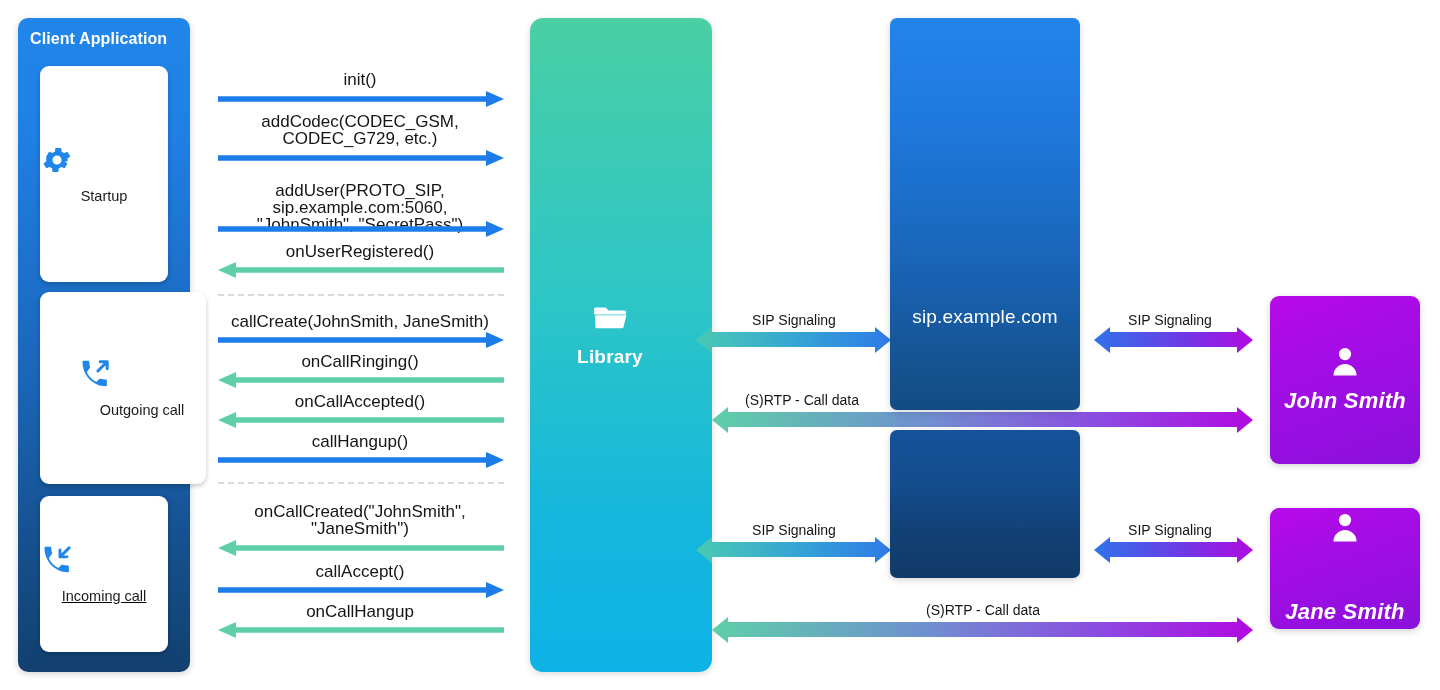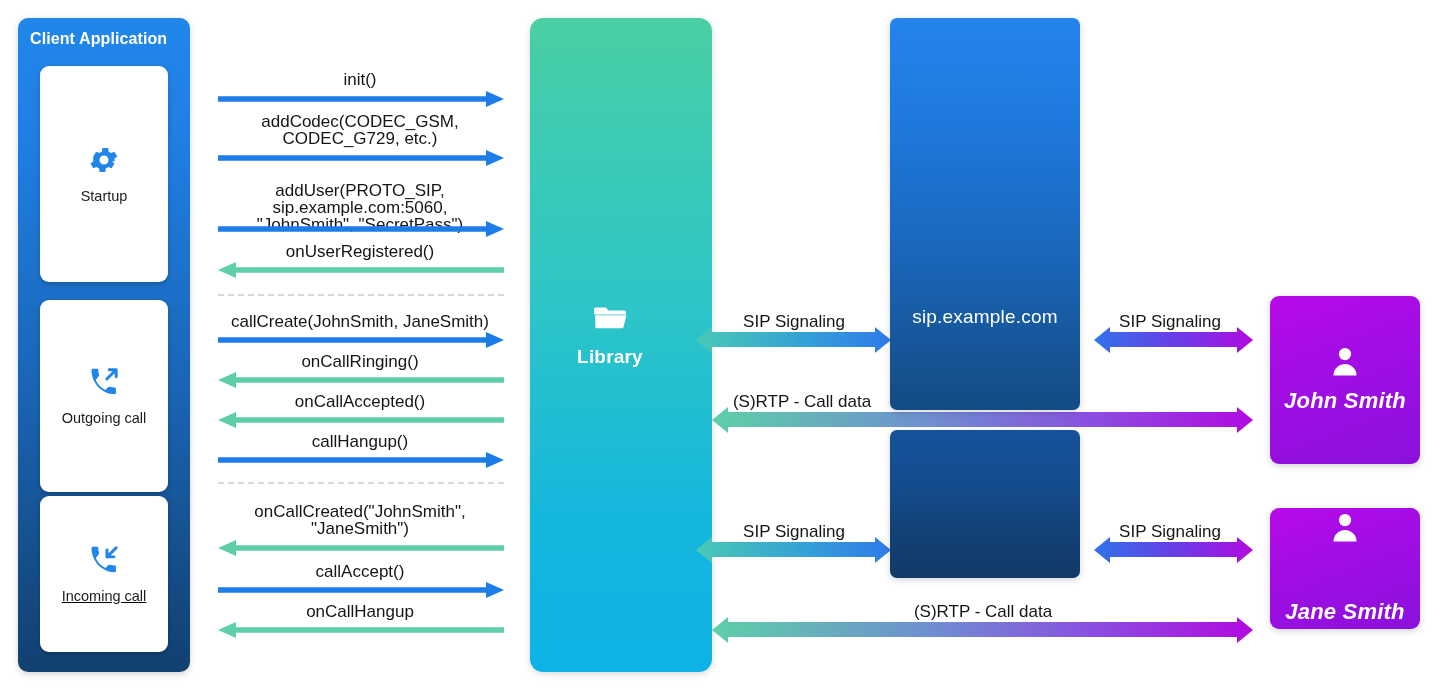--- a/index.html
+++ b/index.html
@@ -18,24 +18,24 @@
     box-shadow:0 2px 7px rgba(0,0,0,0.18);
   }
   .client-title{
     position:absolute;left:12px;top:12px;width:150px;
     color:#ffffff;font-size:16px;font-weight:bold;letter-spacing:.1px;
   }
   .client-card{
     position:absolute;left:22px;width:128px;
     background:#ffffff;border-radius:9px;
     box-shadow:0 2px 5px rgba(0,0,0,0.22);
-    display:flex;flex-direction:column;align-items:center;justify-content:center;
+    display:flex;flex-direction:column;justify-content:center;
   }
   .client-card.c0{top:48px;height:216px;}
-  .client-card.c1{top:282px;height:192px;}
+  .client-card.c1{top:274px;height:192px;padding-left:38px;}
   .client-card.c2{top:478px;height:156px;text-decoration:underline;}
   .client-card .ico{margin-bottom:10px;line-height:0;}
   .client-card .clabel{
     color:#1b1b1b;font-size:14.5px;line-height:18px;text-align:center;
   }
 
   
   .library-col{
     position:absolute;left:530px;top:18px;width:182px;height:654px;
     border-radius:13px;
@@ -85,21 +85,21 @@
     position:absolute;text-align:center;color:#151515;
     font-size:17px;line-height:17px;white-space:pre-line;
   }
   .seq-arrow{position:absolute;}
   .dashsep{
     position:absolute;border-top:2px dashed #d9d9d9;height:0;
   }
 
   
   .ra-label{
-    position:absolute;text-align:center;color:#151515;font-size:17px;
+    position:absolute;text-align:center;color:#151515;font-size:14px;
   }
   .ra-arrow{position:absolute;}
 </style>
 </head>
 <body>
 
 <div class="stage">
 
   <div class="client-panel">
     <div class="client-title">Client Application</div>

